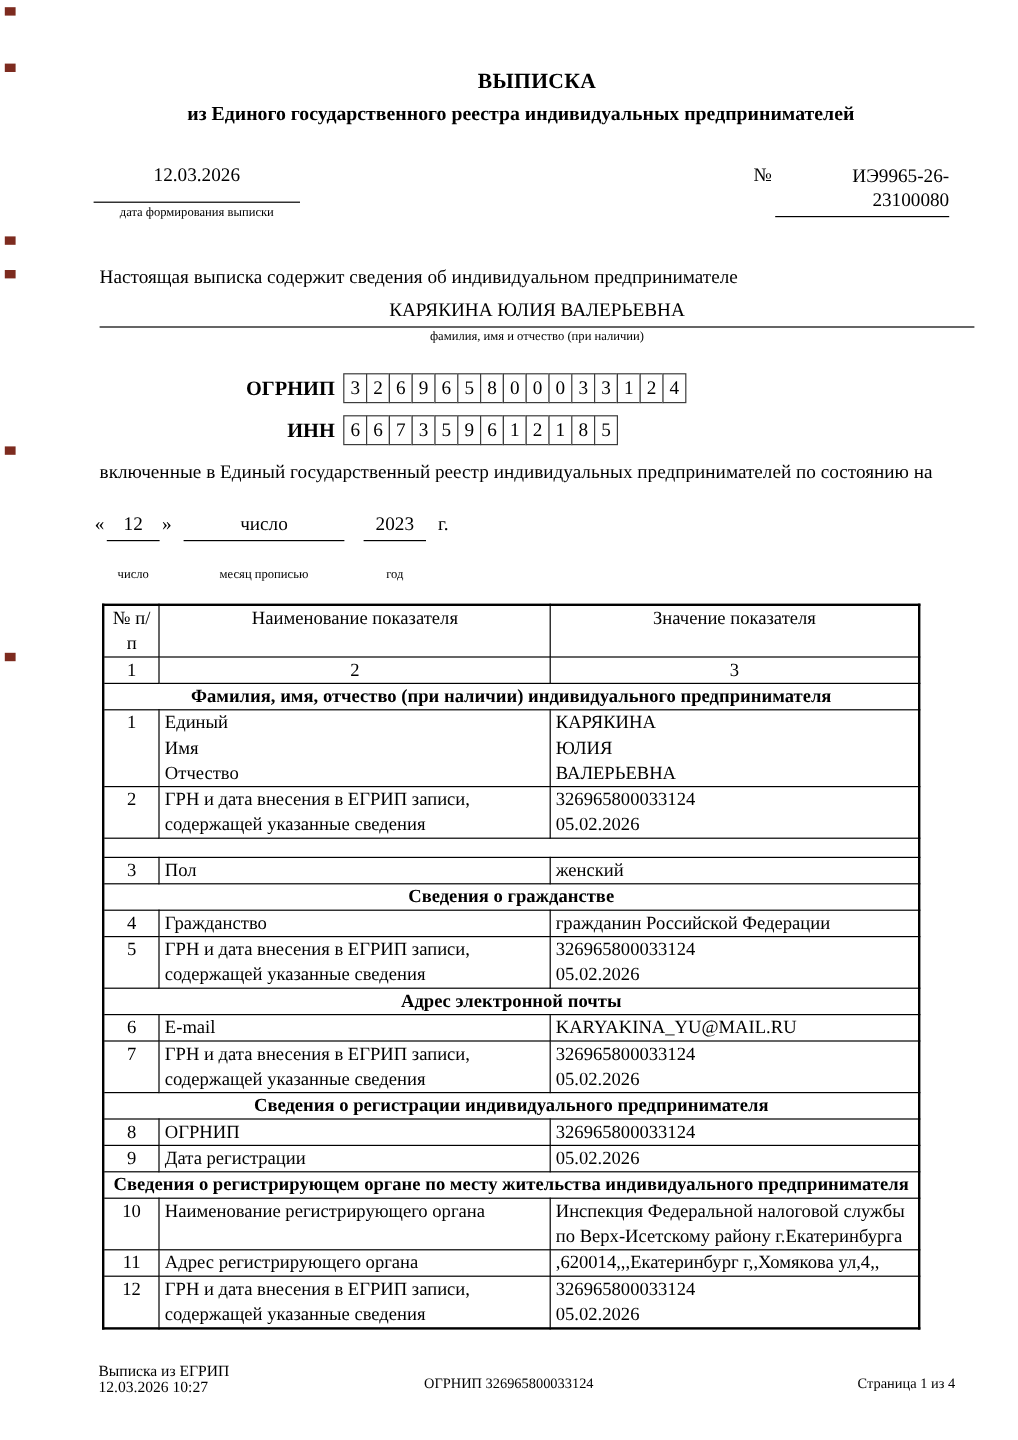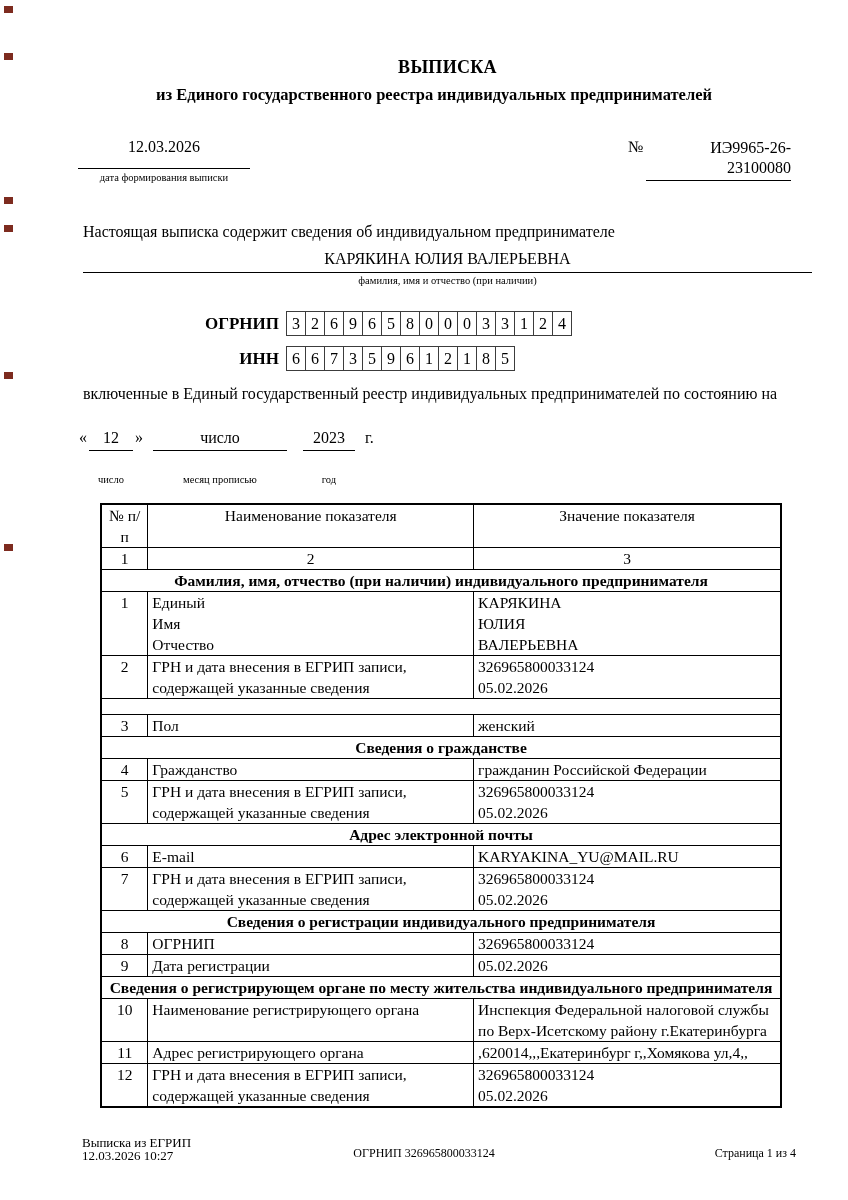--- a/index.html
+++ b/index.html
@@ -59,21 +59,21 @@
   .asof .q { display:inline-block; vertical-align:top; padding:0 2px; }
   .blank { display:inline-flex; flex-direction:column; align-items:center; vertical-align:top; }
   .blank .bval { width:100%; text-align:center; border-bottom:1px solid #000; padding-bottom:3px; }
   .blank .blabel { font-size:10.5px; padding-top:3px;margin-top:20px; }
   .blank.day { width:44px; }
   .blank.month { width:134px; margin-left:8px; }
   .blank.year { width:52px; margin-left:16px; }
   .gsuffix { display:inline-block; vertical-align:top; margin-left:10px; }
 
   table.details {
-    position:absolute; top:503px; left:100px; width:682px;
+    position:absolute; top:503px; left:85px; width:682px;
     border-collapse:collapse; font-size:15.5px;
     border:2px solid #000;
   }
   table.details td {
     border:1px solid #000; padding:0 4px; line-height:21px;
     vertical-align:top; white-space:pre-line;
   }
   col.c1 { width:47px; } col.c2 { width:327px; } col.c3 { width:308px; }
   td.hdr { text-align:center; white-space:normal; }
   td.num-cell { text-align:center; }

